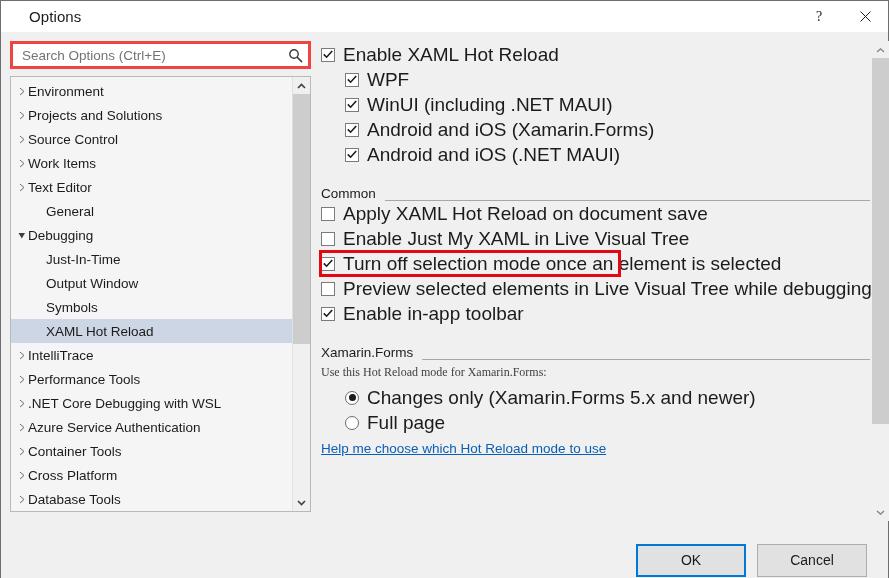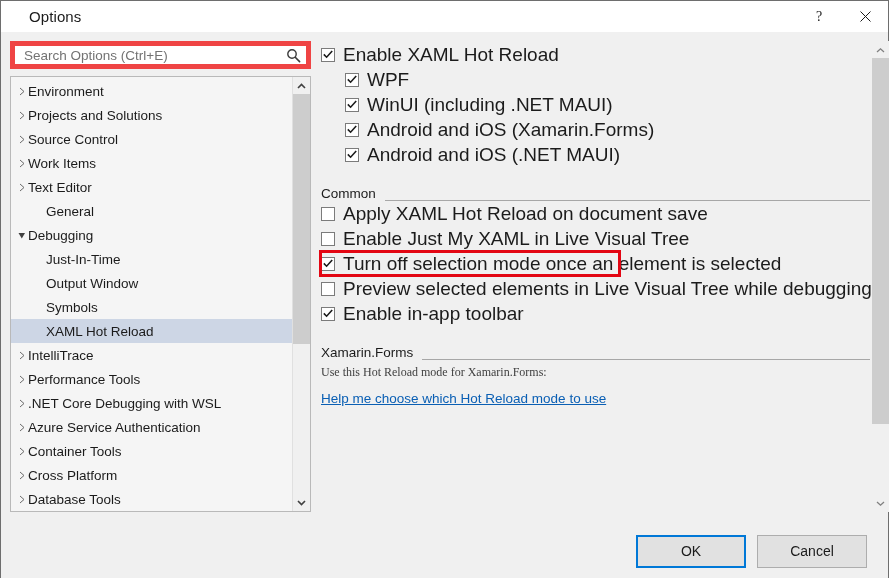--- a/index.html
+++ b/index.html
@@ -85,21 +85,21 @@
     min-width: 301px;
     display: flex;
     flex-direction: column;
   }
 
   
   .search-wrap {
     height: 20px;
     min-height: 28px;
     background: #ffffff;
-    border: 5px solid #ef4444;
+    border: 3px solid #ef4444;
     display: flex;
     align-items: center;
     box-sizing: border-box;
     margin-bottom: 7px;
   }
   .search-input {
     flex: 1;
     border: none;
     outline: none;
     background: transparent;
@@ -120,21 +120,21 @@
 
   
   .tree-panel {
     flex: 1;
     border: 1px solid #b9b9b9;
     background: #f5f5f5;
     box-sizing: border-box;
     display: flex;
     position: relative;
     overflow: hidden;
-    margin-bottom: 9px;
+    margin-bottom: 18px;
   }
   .tree-list {
     flex: 1;
     padding-top: 2px;
     overflow: hidden;
   }
   .tree-item {
     height: 24px;
     display: flex;
     align-items: center;
@@ -616,20 +616,32 @@
                 </span>
                 <span class="row-label">Enable in-app toolbar</span>
               </div>
             </div>
 
           <div class="group-head">
             <span class="group-title">Xamarin.Forms</span>
             <span class="group-rule"></span>
           </div>
           <div class="plain-text">Use this Hot Reload mode for Xamarin.Forms:</div>
+          <div id="xamarin-radios">
+              <div class="row indent-1">
+                <span class="radio">
+                  <span class="dot"></span>
+                </span>
+                <span class="row-label">Changes only (Xamarin.Forms 5.x and newer)</span>
+              </div>
+              <div class="row indent-1">
+                <span class="radio"></span>
+                <span class="row-label">Full page</span>
+              </div>
+            </div>
 
           <div class="link-row">
             <span class="help-link">Help me choose which Hot Reload mode to use</span>
           </div>
         </div>
 
         <div class="vscroll plain">
           <div class="vscroll-btn">
             <svg width="9" height="6" viewBox="0 0 9 6">
               <path d="M1,5 L4.5,1.8 L8,5" stroke="#808080" stroke-width="1.3" fill="none"></path>

